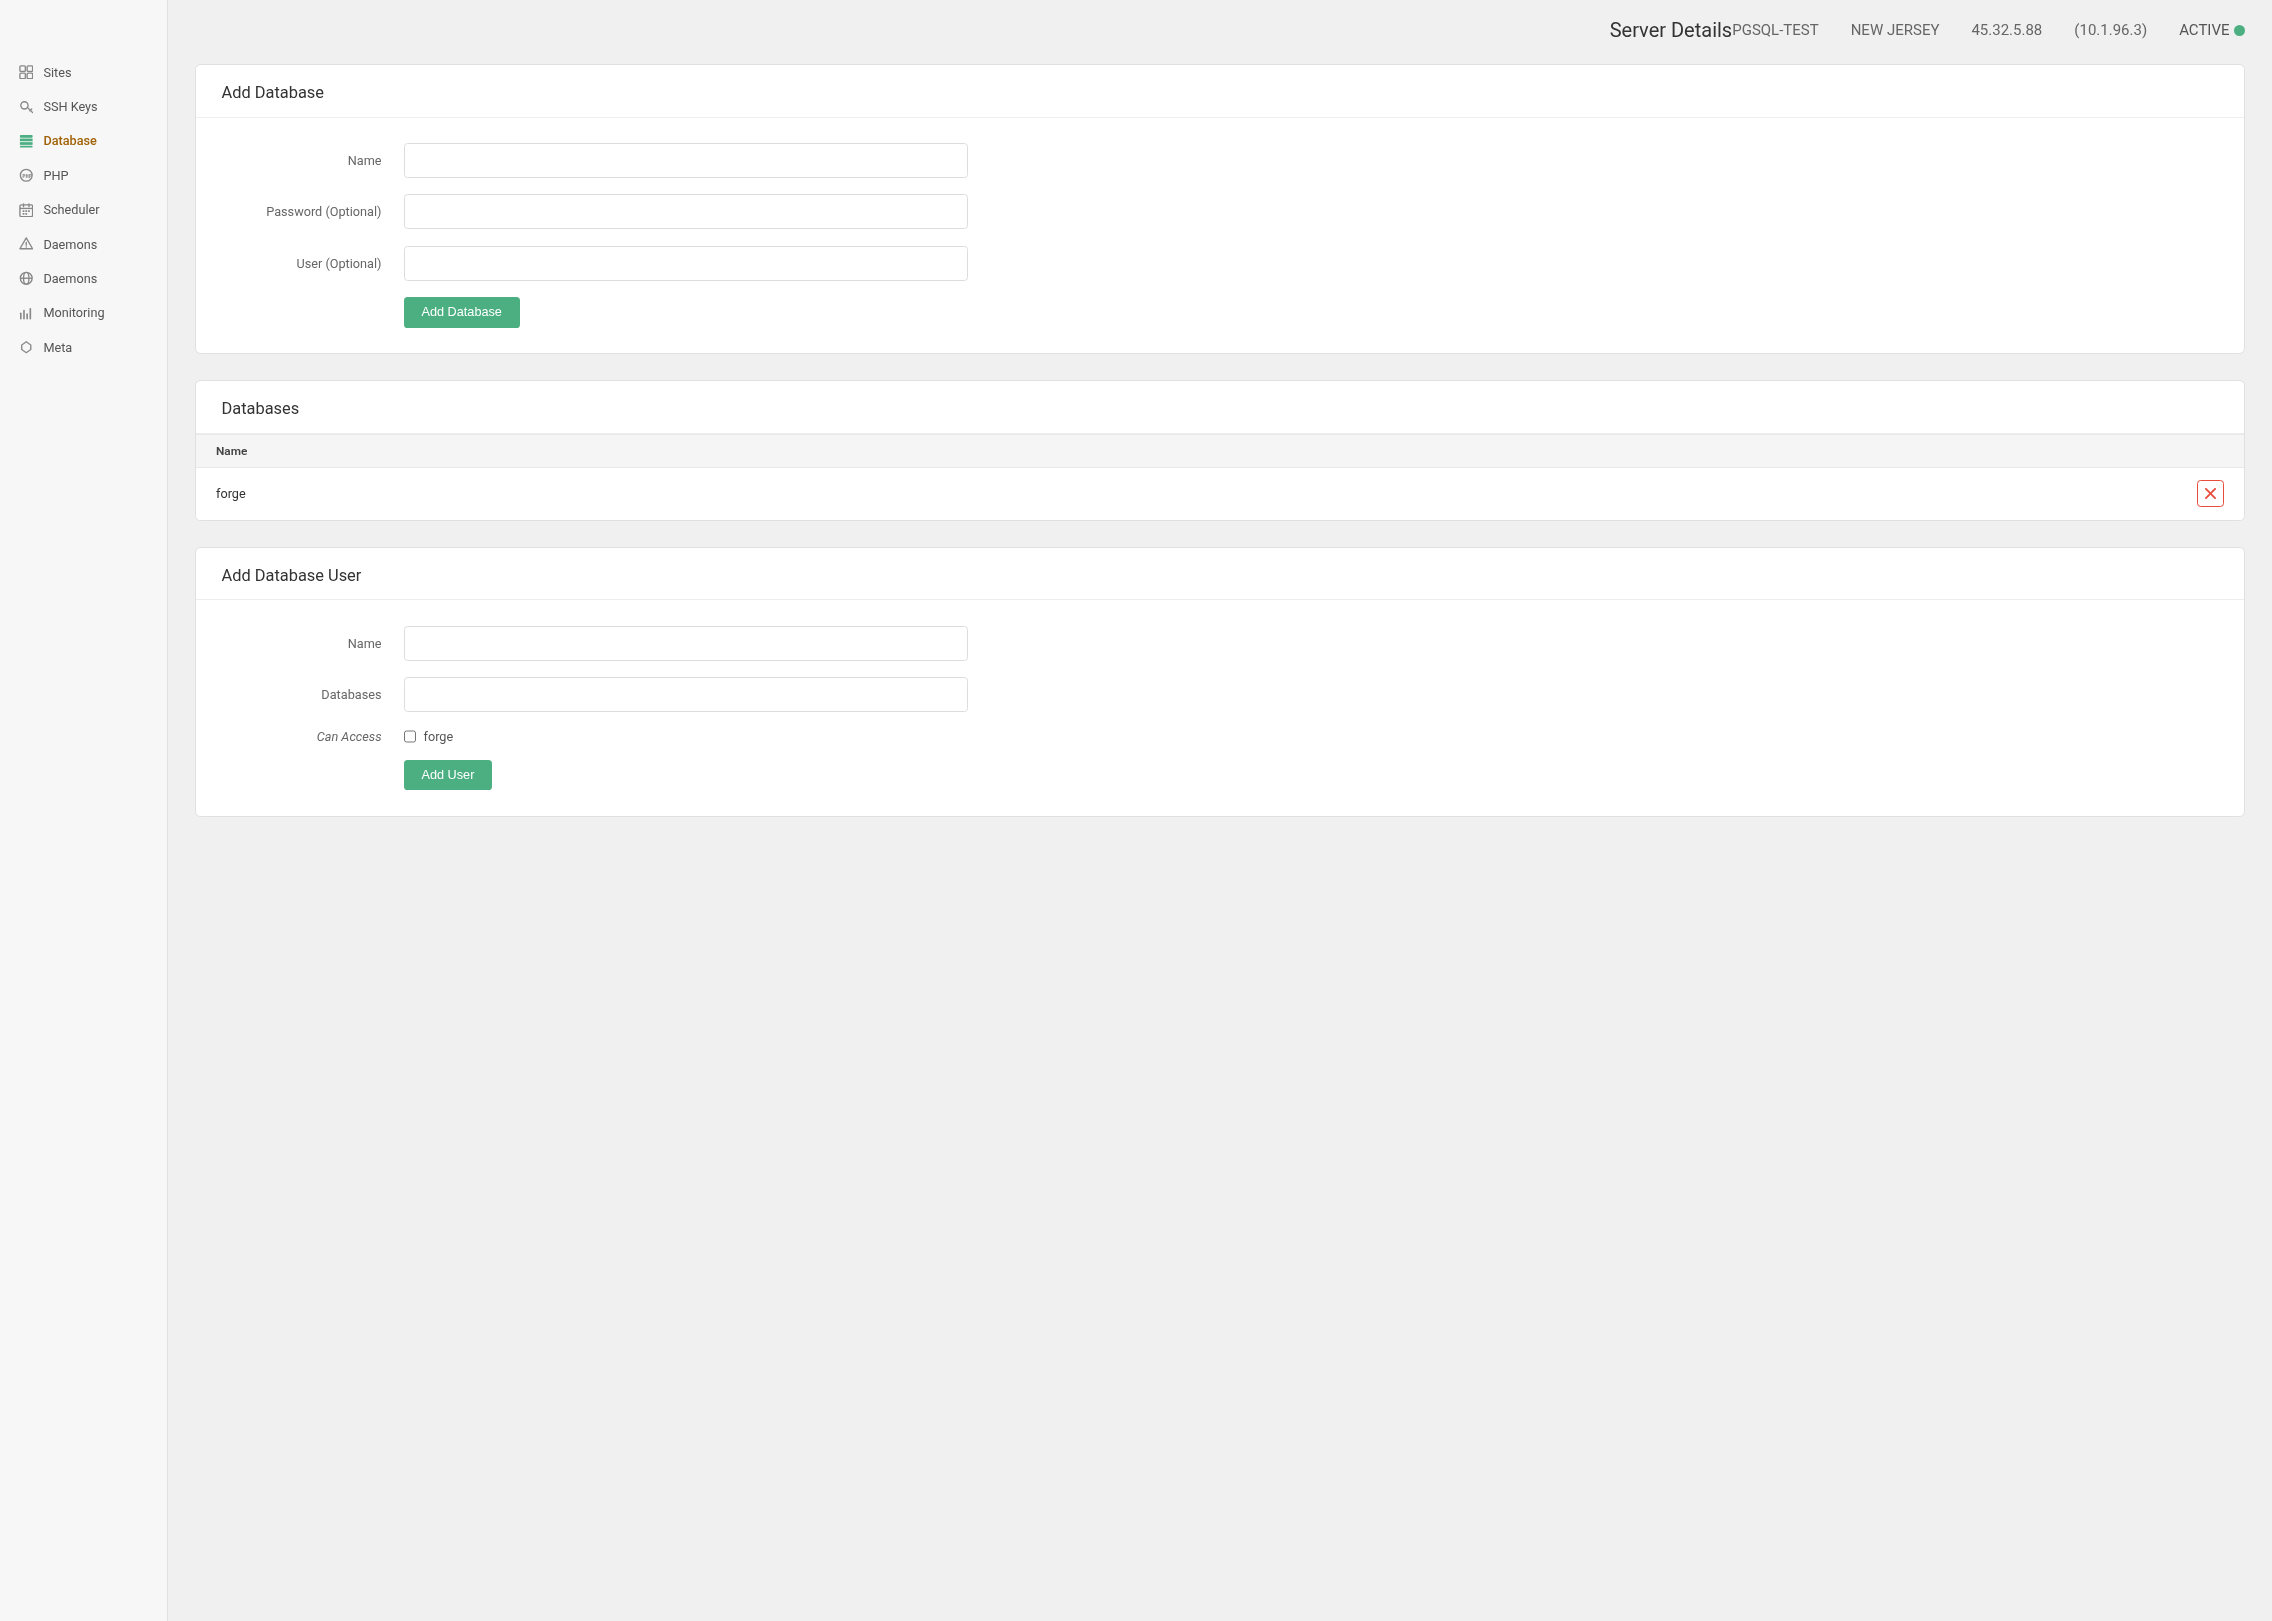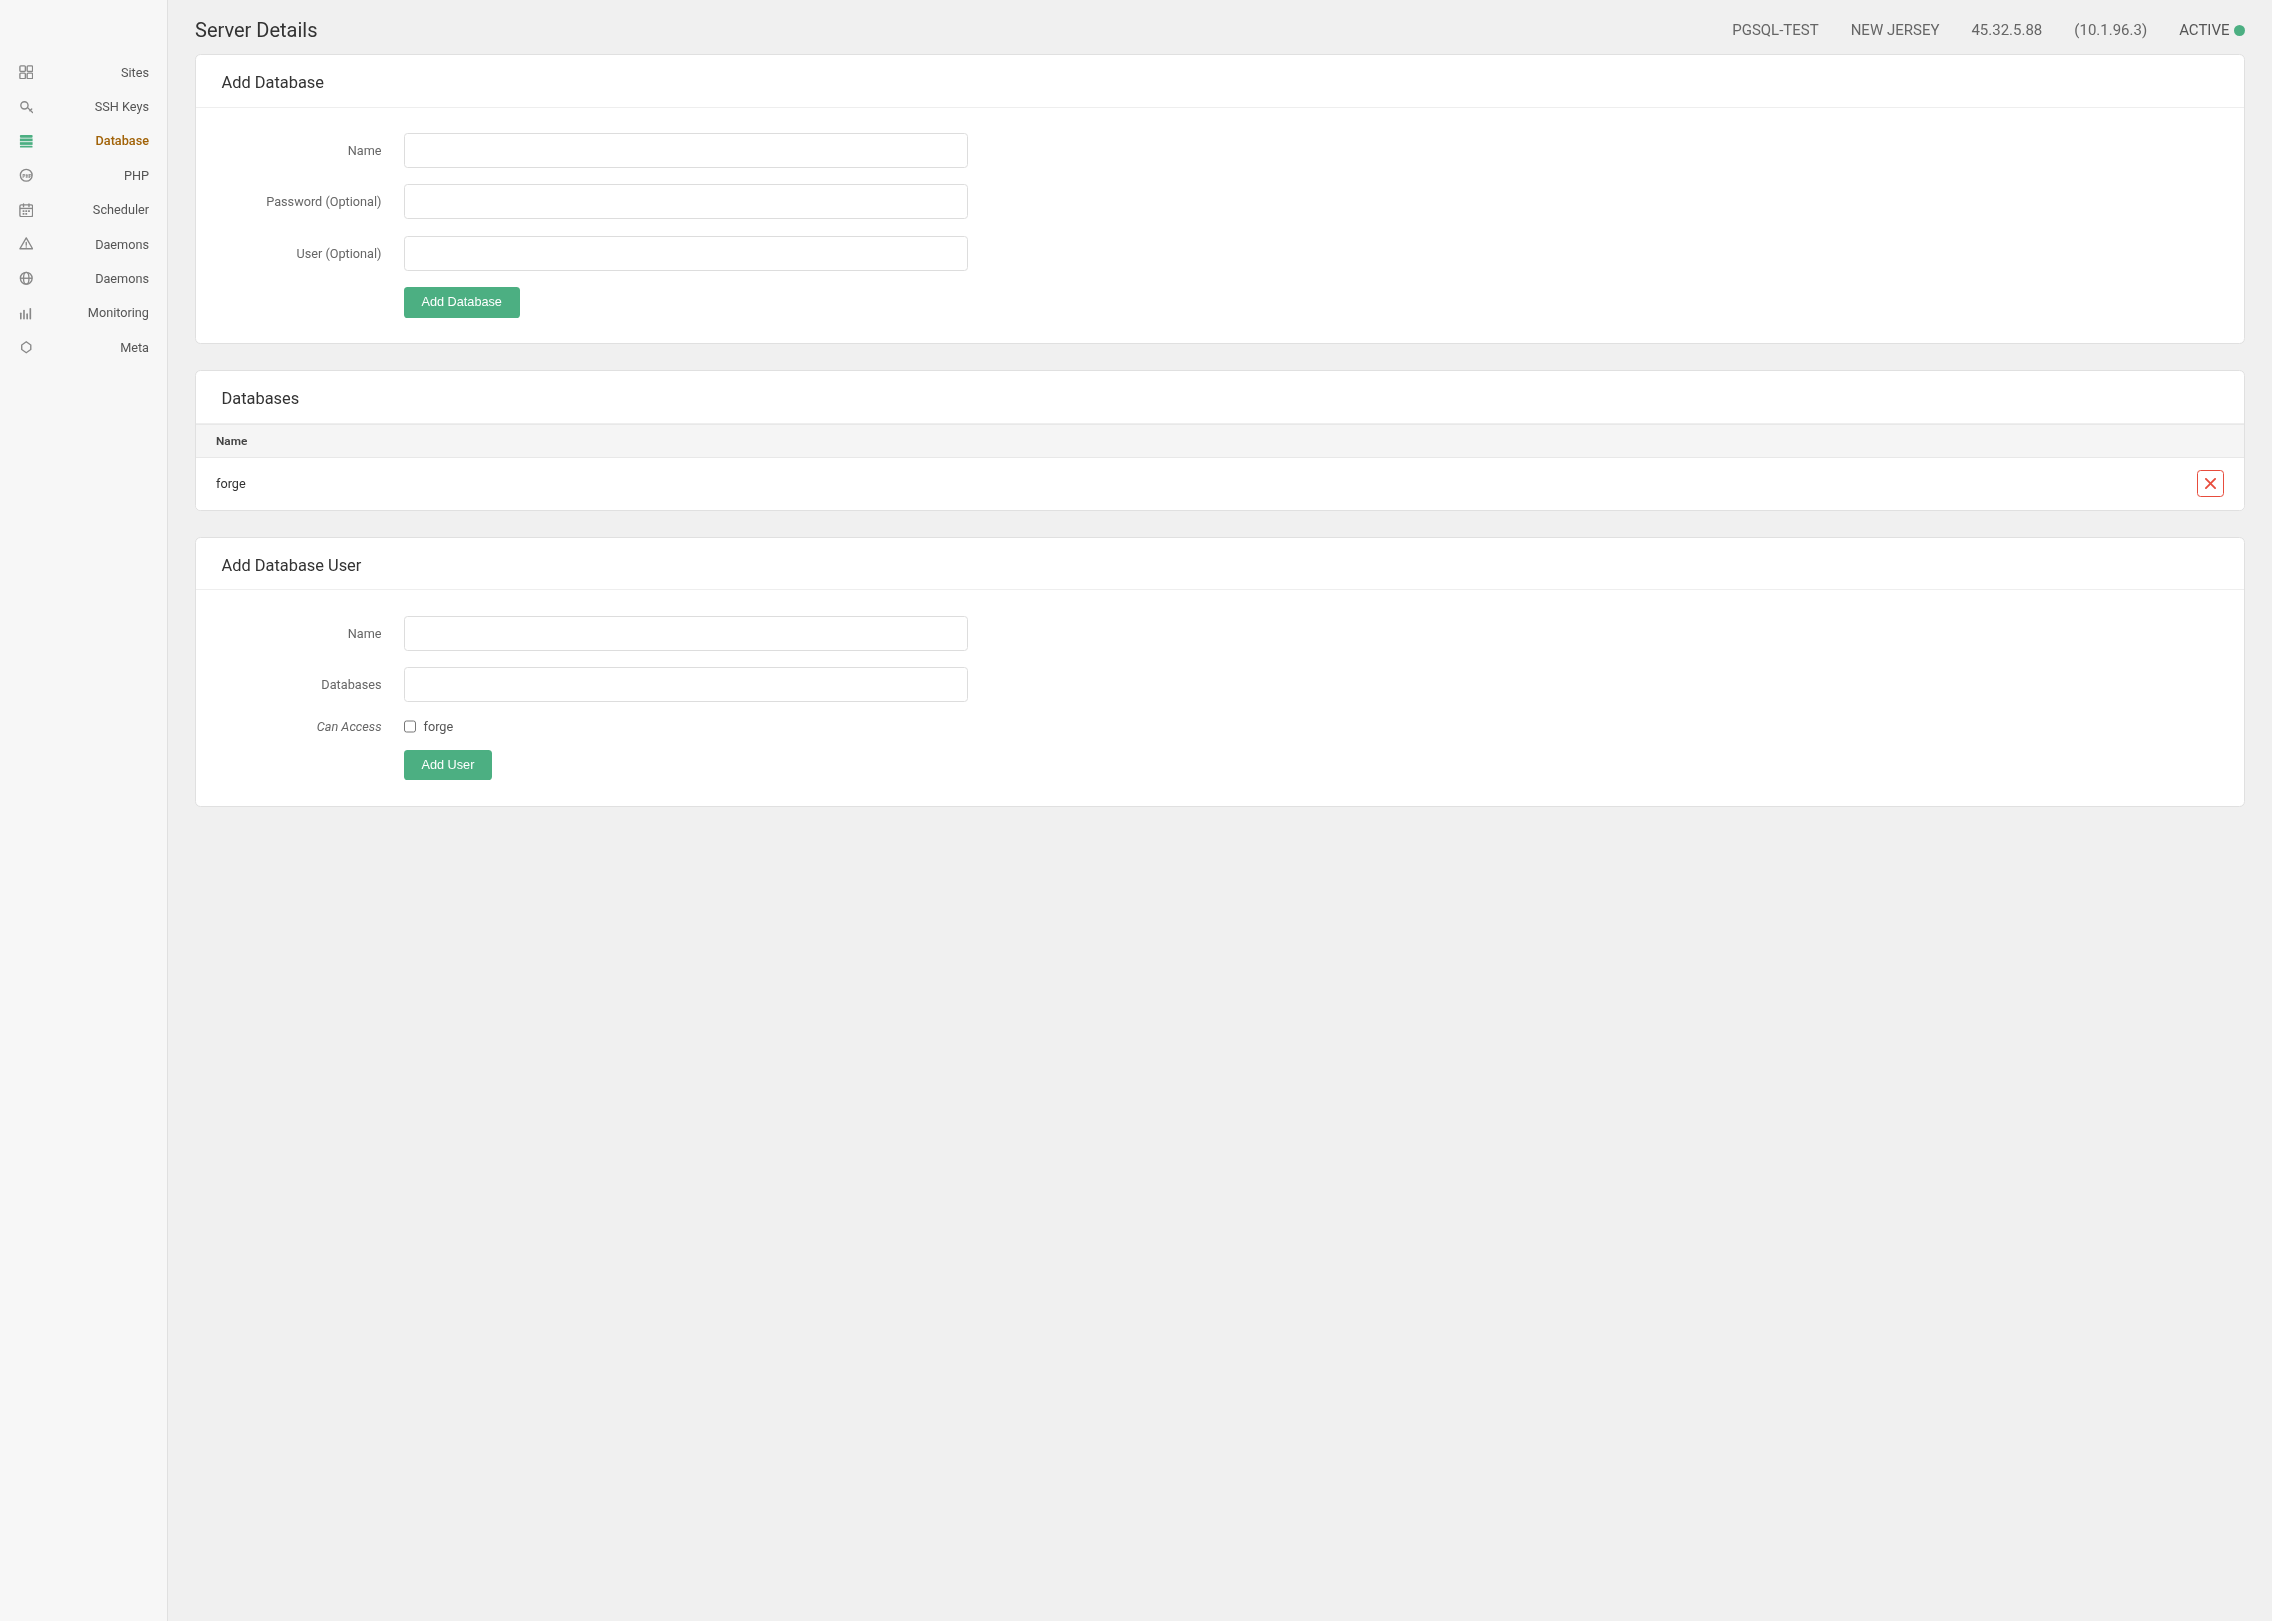--- a/index.html
+++ b/index.html
@@ -23,21 +23,20 @@
     }
     .sidebar-item {
       display: flex;
       align-items: center;
       gap: 9px;
       padding: 9px 18px;
       cursor: pointer;
       color: #555;
       font-size: 12.7px;
       font-weight: 400;
-      justify-content: space-between;
     }
     .sidebar-item.active {
       color: #a16207;
       font-weight: 500;
     }
     .sidebar-icon {
       width: 16.4px;
       height: 16.4px;
       display: flex;
       align-items: center;
@@ -46,22 +45,22 @@
     }
     
     .main-content {
       flex: 1;
       padding: 18px 27px;
     }
     
     .header {
       display: flex;
       align-items: center;
-      justify-content: space-between;
-      margin-bottom: 12px;
+      justify-content: flex-end;
+      margin-bottom: 22px;
     }
     .header-title {
       font-size: 20px;
       font-weight: 400;
       color: #333;
     }
     .header-meta {
       display: flex;
       align-items: center;
       gap: 32px;

